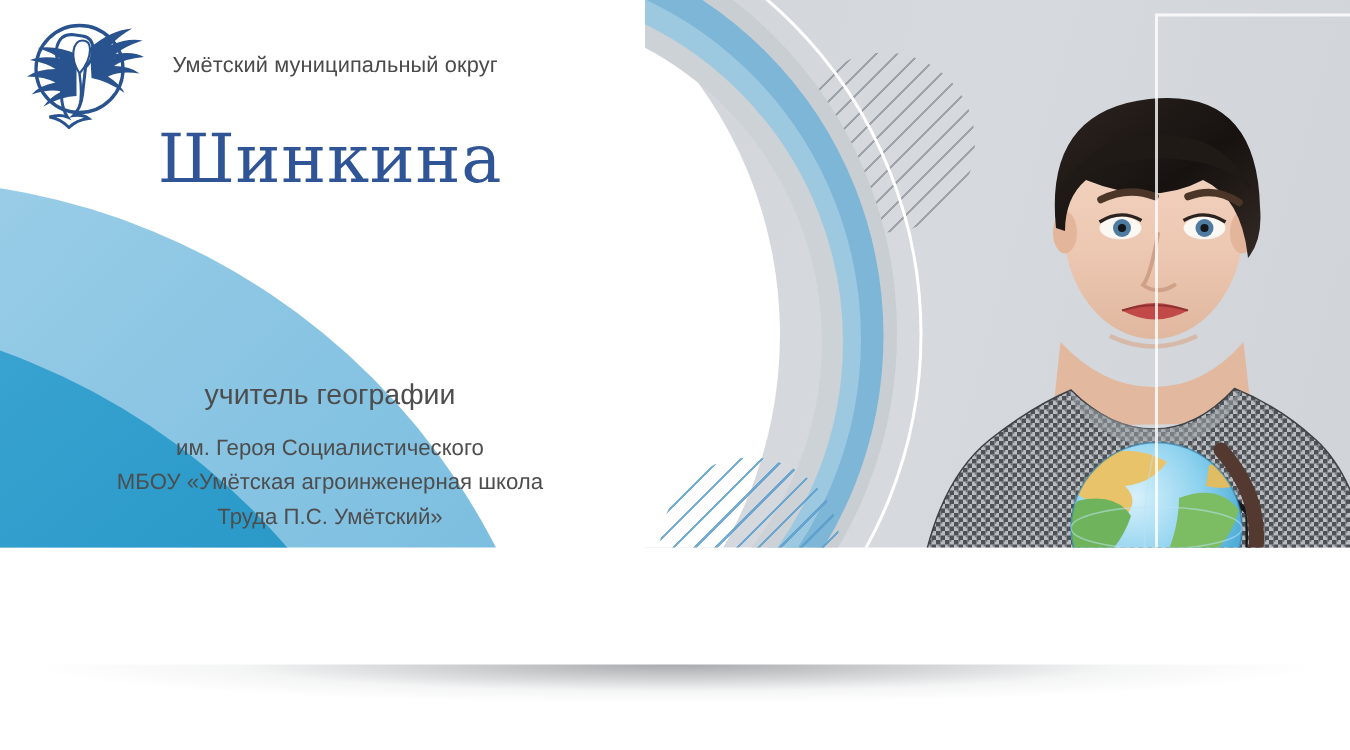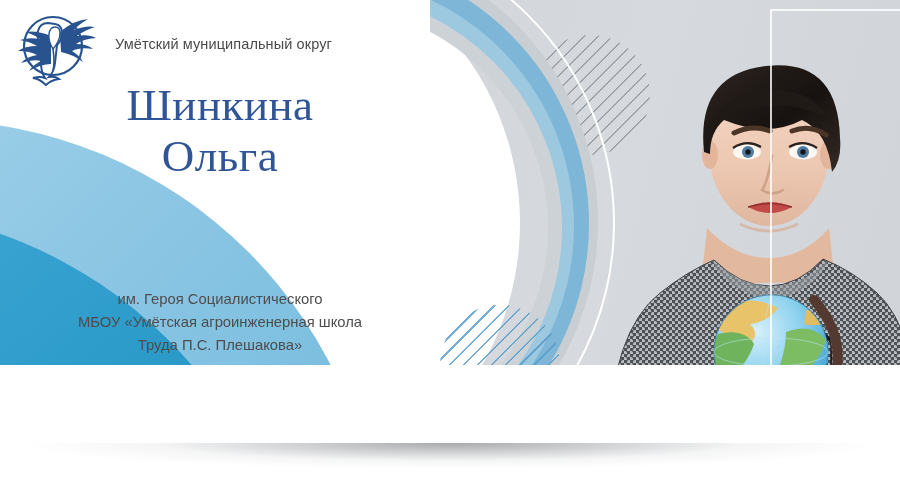--- a/index.html
+++ b/index.html
@@ -234,21 +234,20 @@
     text-align: center;
     color: #2f5596;
     font-family: "DejaVu Serif", "Liberation Serif", serif;
     font-size: 45px;
     line-height: 51px;
     font-weight: 400;
     letter-spacing: 0.5px;
   }
   #person-name .nm {
     display: block;
-    font-family: Liberation Serif, serif;
   }
 
   #role {
     position: absolute;
     left: 0;
     top: 253px;
     width: 440px;
     text-align: center;
     font-size: 19px;
     color: #4d4d4d;
@@ -405,26 +404,26 @@
                q-8 1 -13 6 q-6 -6 -13 -7 q7 -2 12 0 q-4 -6 -4 -15 l1 -18
                q-6 -6 -4 -14 q2 -8 10 -8 z" fill="none" stroke="#28538f" stroke-width="2"></path>
       <path d="M45 19 q5 0 5 6 q0 8 -7 16 q-5 -8 -4 -15 q1 -7 6 -7 z" fill="#ffffff" stroke="#28538f" stroke-width="1.4"></path>
       <path d="M43 41 q2 14 0 22" stroke="#28538f" stroke-width="1.6" fill="none"></path>
     </svg>
 
     <div id="org-name">Умётский муниципальный округ</div>
 
     <div id="person-name">
       <span class="nm">Шинкина</span>
-      <span class="nm">Ольга</span>
     </div>
 
+    <div id="role">учитель географии</div>
 
     <div id="school">
       <span>им. Героя Социалистического</span>
       <span>МБОУ «Умётская агроинженерная школа</span>
-      <span>Труда П.С. Плешакова»</span>
+      <span>Труда П.С. Умётский»</span>
     </div>
   </div>
 
 </div>
 
 <div id="slide-shadow"></div>
 
 </body></html>

